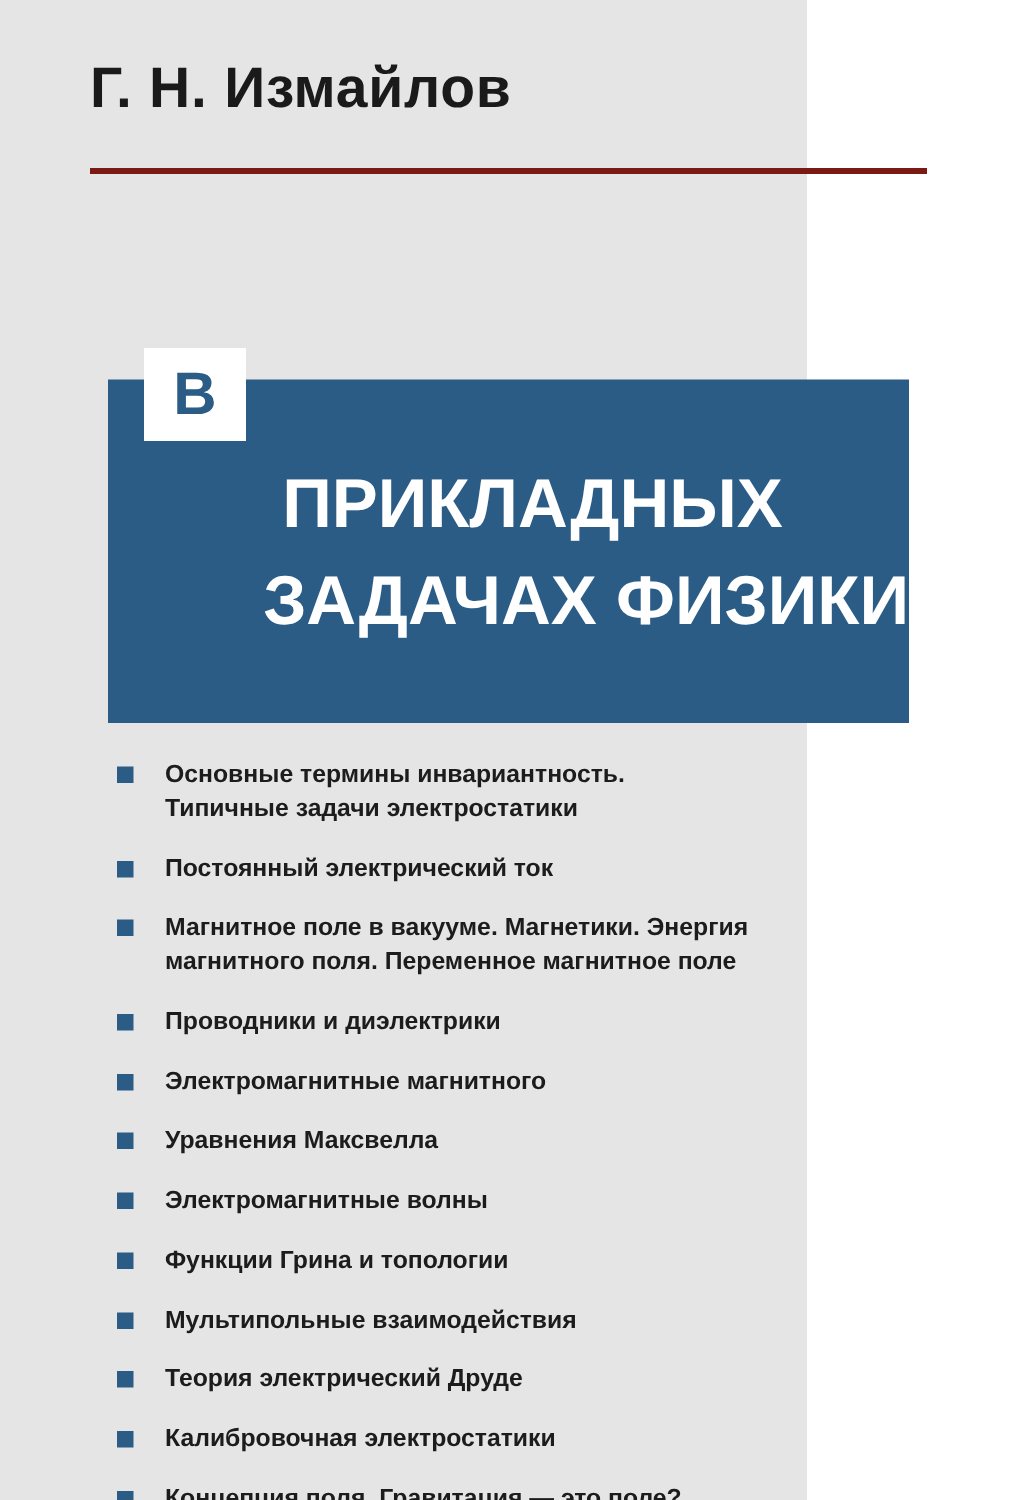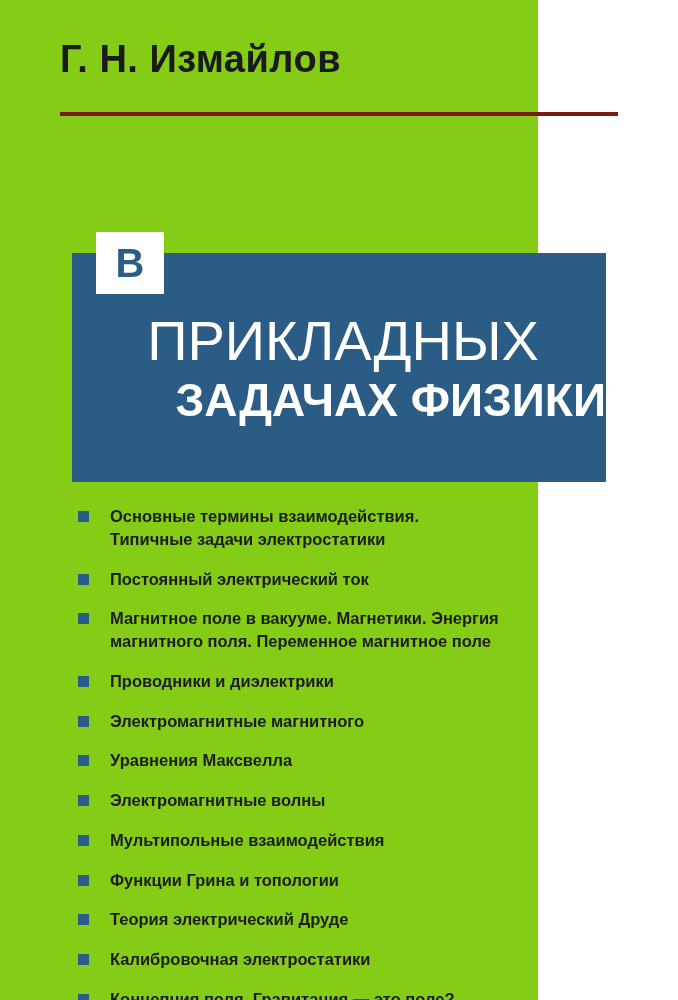--- a/index.html
+++ b/index.html
@@ -10,21 +10,21 @@
     width: 678px;
     height: 1000px;
     background: #ffffff;
     font-family: "Liberation Sans", sans-serif;
     overflow: hidden;
   }
   .cover {
     position: relative;
     width: 538px;
     height: 1000px;
-    background: #84cc16;
+    background: #e5e5e5;
     box-sizing: border-box;
   }
   .author {
     position: absolute;
     left: 60px;
     top: 38px;
     font-size: 38px;
     font-weight: bold;
     color: #1a1a1a;
     letter-spacing: 0.5px;
@@ -67,26 +67,26 @@
     height: 62px;
     background: #ffffff;
     color: #2b5c86;
     font-size: 40px;
     font-weight: bold;
     line-height: 62px;
     text-align: center;
   }
   .title-sub1 {
     position: absolute;
-    left: 4px;
+    left: 16px;
     top: 55px;
     width: 534px;
     text-align: center;
-    font-size: 56px;
-    font-weight: normal;
+    font-size: 46px;
+    font-weight: bold;
     color: #ffffff;
     letter-spacing: 0px;
     white-space: nowrap;
   }
   .title-sub2 {
     position: absolute;
     left: 0;
     top: 120px;
     width: 534px;
     text-align: right;
@@ -159,21 +159,21 @@
     <div class="title-sub1">ПРИКЛАДНЫХ</div>
     <div class="title-sub2">ЗАДАЧАХ ФИЗИКИ</div>
   </div>
 
   <div class="title-v">В</div>
 
   <div class="toc">
 
     <div class="toc-item">
       <span class="bullet"></span>
-      <span class="toc-line">Основные термины взаимодействия.</span>
+      <span class="toc-line">Основные термины инвариантность.</span>
       <span class="toc-line">Типичные задачи электростатики</span>
     </div>
 
     <div class="toc-item">
       <span class="bullet"></span>
       <span class="toc-line">Постоянный электрический ток</span>
     </div>
 
     <div class="toc-item">
       <span class="bullet"></span>
@@ -196,30 +196,30 @@
       <span class="toc-line">Уравнения Максвелла</span>
     </div>
 
     <div class="toc-item">
       <span class="bullet"></span>
       <span class="toc-line">Электромагнитные волны</span>
     </div>
 
     <div class="toc-item">
       <span class="bullet"></span>
+      <span class="toc-line">Функции Грина и топологии</span>
+    </div>
+
+    <div class="toc-item">
+      <span class="bullet"></span>
       <span class="toc-line">Мультипольные взаимодействия</span>
     </div>
 
     <div class="toc-item">
       <span class="bullet"></span>
-      <span class="toc-line">Функции Грина и топологии</span>
-    </div>
-
-    <div class="toc-item">
-      <span class="bullet"></span>
       <span class="toc-line">Теория электрический Друде</span>
     </div>
 
     <div class="toc-item">
       <span class="bullet"></span>
       <span class="toc-line">Калибровочная электростатики</span>
     </div>
 
     <div class="toc-item">
       <span class="bullet"></span>

